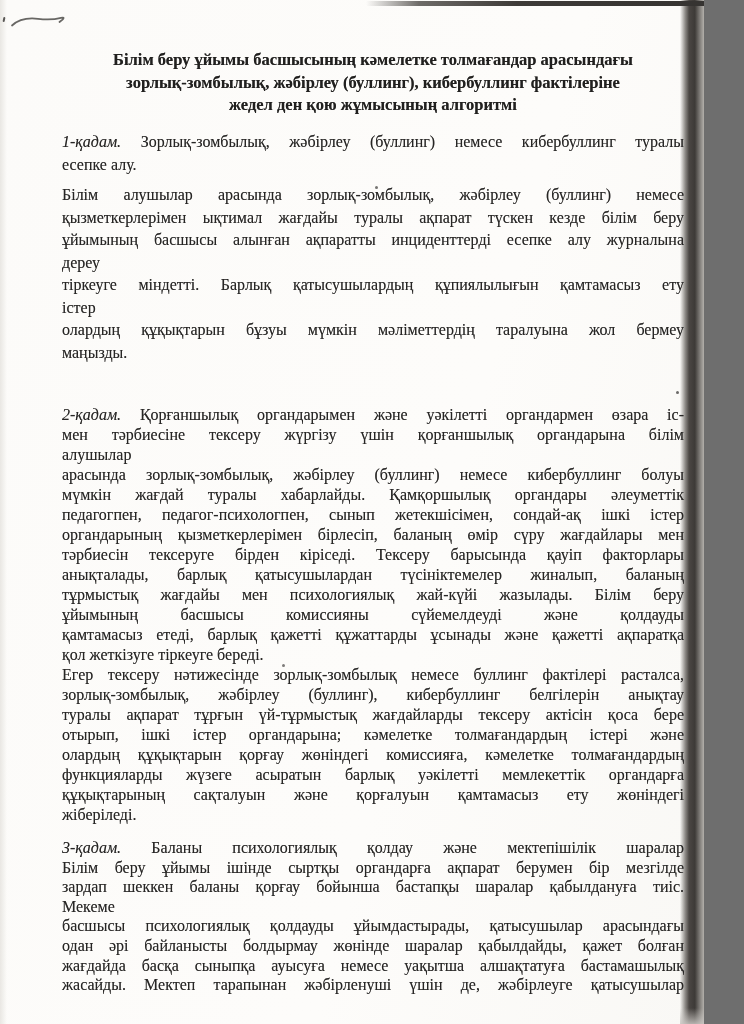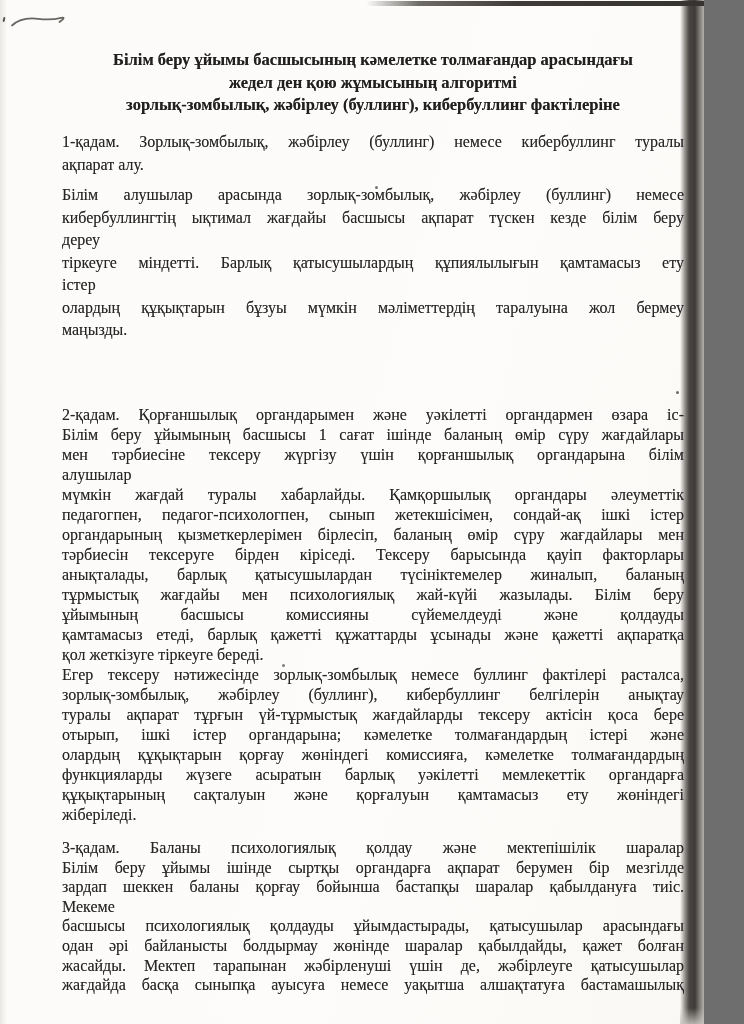--- a/index.html
+++ b/index.html
@@ -54,21 +54,21 @@
     font-size: 16px;
     text-shadow: 0 0 0.5px rgba(39,38,37,0.45);
   }
   .p0 { top: 131px; line-height: 22.5px; }
   .p1 { top: 184px; line-height: 22.5px; }
   .p2 { top: 364px; line-height: 20px; margin-top: 41px;   }
   .p3 { top: 838px; line-height: 19.6px; }
   .line { white-space: normal; }
   .jl { text-align: justify; text-align-last: justify; }
   .sl { text-align: left; }
-  .step-label { }
+  .step-label { font-style: italic; }
 </style>
 </head>
 <body>
 
 <div class="scan">
 
   <div class="left-shade"></div>
   <div class="edge-right"></div>
   <div class="edge-top"></div>
 
@@ -76,43 +76,44 @@
     <path d="M 4 12.5 C 11 6, 19 4.5, 30 5.8 C 39 6.8, 47 6.4, 53 4.8 C 55.5 4.2, 56.5 4.6, 54.5 6.6 L 51.5 9" fill="none" stroke="#4e4c4a" stroke-width="1.8" stroke-linecap="round" opacity="0.85"></path>
   </svg>
   <div class="apostrophe-mark"></div>
 
   <div class="speck speck-1"></div>
   <div class="speck speck-2"></div>
   <div class="speck speck-3"></div>
 
   <div class="doc-title">
     <div>Білім беру ұйымы басшысының кәмелетке толмағандар арасындағы</div>
+    <div>зорлық-зомбылық, жәбірлеу (буллинг), кибербуллинг фактілеріне</div>
     <div>жедел ден қою жұмысының алгоритмі</div>
-    <div>зорлық-зомбылық, жәбірлеу (буллинг), кибербуллинг фактілеріне</div>
   </div>
 
   <div>
       <div class="para p0">
         <div class="line jl"><span class="step-label">1-қадам.</span> Зорлық-зомбылық, жәбірлеу (буллинг) немесе кибербуллинг туралы</div>
-        <div class="line sl">ақпарат алу.</div>
+        <div class="line sl">есепке алу.</div>
       </div>
       <div class="para p1">
         <div class="line jl">Білім алушылар арасында зорлық-зомбылық, жәбірлеу (буллинг) немесе</div>
-        <div class="line jl">кибербуллингтің ықтимал жағдайы басшысы ақпарат түскен кезде білім беру</div>
+        <div class="line jl">қызметкерлерімен ықтимал жағдайы туралы ақпарат түскен кезде білім беру</div>
+        <div class="line jl">ұйымының басшысы алынған ақпаратты инциденттерді есепке алу журналына</div>
         <div class="line sl">дереу</div>
         <div class="line jl">тіркеуге міндетті. Барлық қатысушылардың құпиялылығын қамтамасыз ету</div>
         <div class="line sl">істер</div>
         <div class="line jl">олардың құқықтарын бұзуы мүмкін мәліметтердің таралуына жол бермеу</div>
         <div class="line sl">маңызды.</div>
       </div>
       <div class="para p2">
         <div class="line jl"><span class="step-label">2-қадам.</span> Қорғаншылық органдарымен және уәкілетті органдармен өзара іс-</div>
-        <div class="line jl">Білім беру ұйымының басшысы 1 сағат ішінде баланың өмір сүру жағдайлары</div>
         <div class="line jl">мен тәрбиесіне тексеру жүргізу үшін қорғаншылық органдарына білім</div>
         <div class="line sl">алушылар</div>
+        <div class="line jl">арасында зорлық-зомбылық, жәбірлеу (буллинг) немесе кибербуллинг болуы</div>
         <div class="line jl">мүмкін жағдай туралы хабарлайды. Қамқоршылық органдары әлеуметтік</div>
         <div class="line jl">педагогпен, педагог-психологпен, сынып жетекшісімен, сондай-ақ ішкі істер</div>
         <div class="line jl">органдарының қызметкерлерімен бірлесіп, баланың өмір сүру жағдайлары мен</div>
         <div class="line jl">тәрбиесін тексеруге бірден кіріседі. Тексеру барысында қауіп факторлары</div>
         <div class="line jl">анықталады, барлық қатысушылардан түсініктемелер жиналып, баланың</div>
         <div class="line jl">тұрмыстық жағдайы мен психологиялық жай-күйі жазылады. Білім беру</div>
         <div class="line jl">ұйымының басшысы комиссияны сүйемелдеуді және қолдауды</div>
         <div class="line jl">қамтамасыз етеді, барлық қажетті құжаттарды ұсынады және қажетті ақпаратқа</div>
         <div class="line sl">қол жеткізуге тіркеуге береді.</div>
         <div class="line jl">Егер тексеру нәтижесінде зорлық-зомбылық немесе буллинг фактілері расталса,</div>
@@ -124,18 +125,18 @@
         <div class="line jl">құқықтарының сақталуын және қорғалуын қамтамасыз ету жөніндегі</div>
         <div class="line sl">жіберіледі.</div>
       </div>
       <div class="para p3">
         <div class="line jl"><span class="step-label">3-қадам.</span> Баланы психологиялық қолдау және мектепішілік шаралар</div>
         <div class="line jl">Білім беру ұйымы ішінде сыртқы органдарға ақпарат берумен бір мезгілде</div>
         <div class="line jl">зардап шеккен баланы қорғау бойынша бастапқы шаралар қабылдануға тиіс.</div>
         <div class="line sl">Мекеме</div>
         <div class="line jl">басшысы психологиялық қолдауды ұйымдастырады, қатысушылар арасындағы</div>
         <div class="line jl">одан әрі байланысты болдырмау жөнінде шаралар қабылдайды, қажет болған</div>
+        <div class="line jl">жағдайда басқа сыныпқа ауысуға немесе уақытша алшақтатуға бастамашылық</div>
         <div class="line jl">жасайды. Мектеп тарапынан жәбірленуші үшін де, жәбірлеуге қатысушылар</div>
-        <div class="line jl">жағдайда басқа сыныпқа ауысуға немесе уақытша алшақтатуға бастамашылық</div>
       </div>
     </div>
 
 </div>
 
 </body></html>

